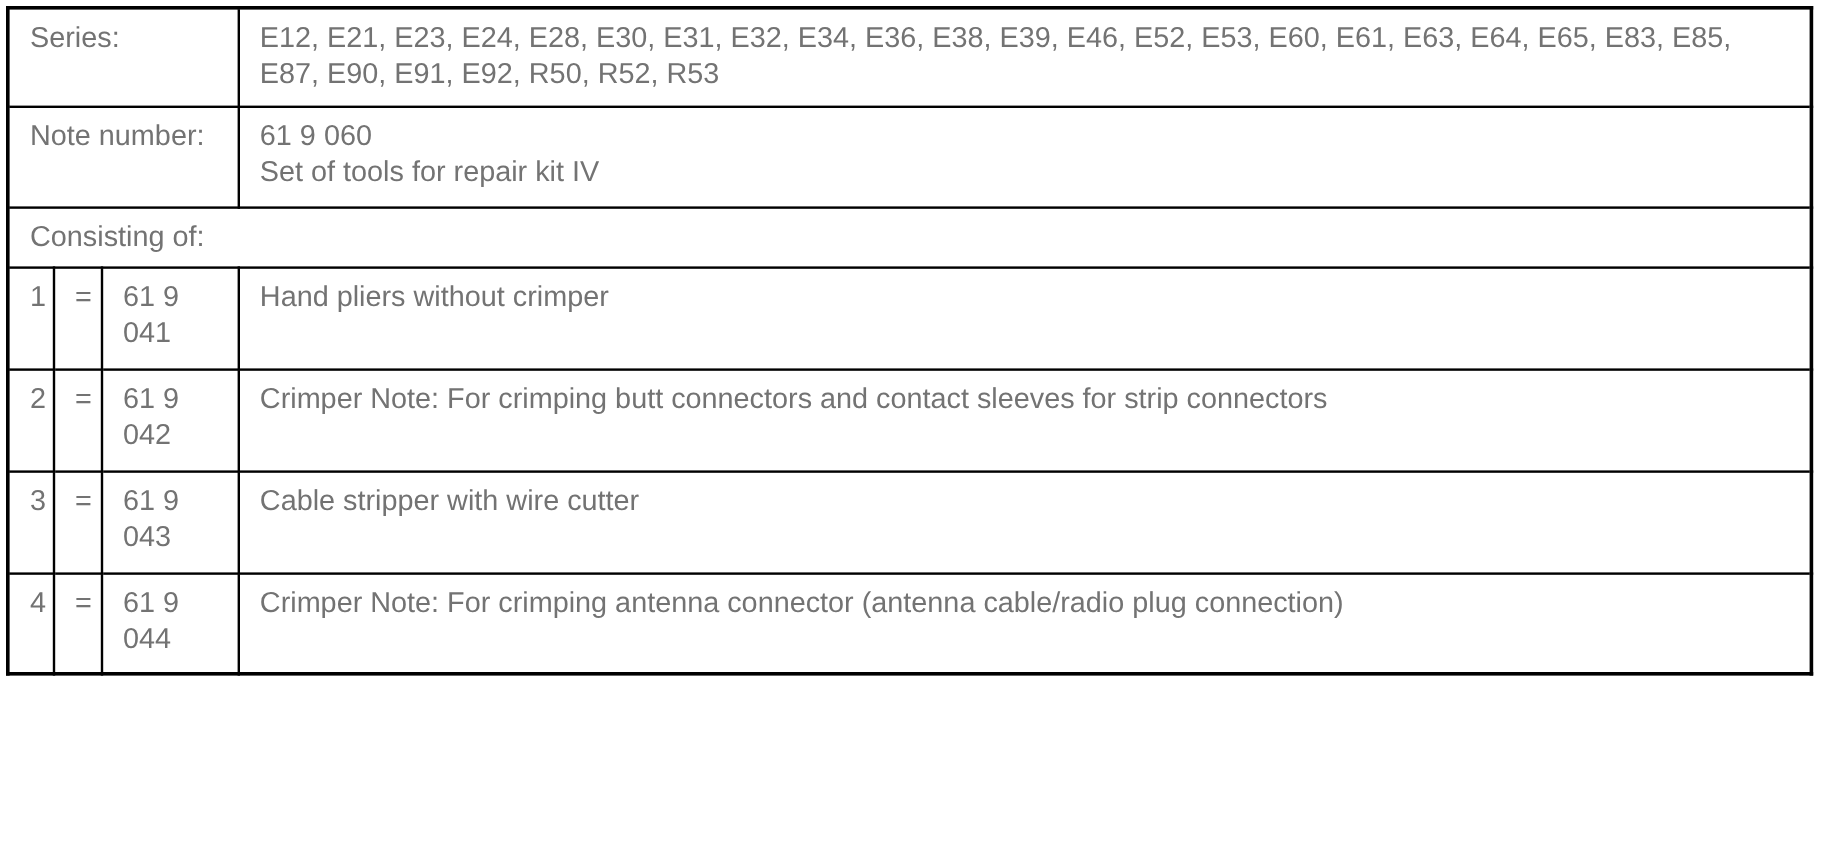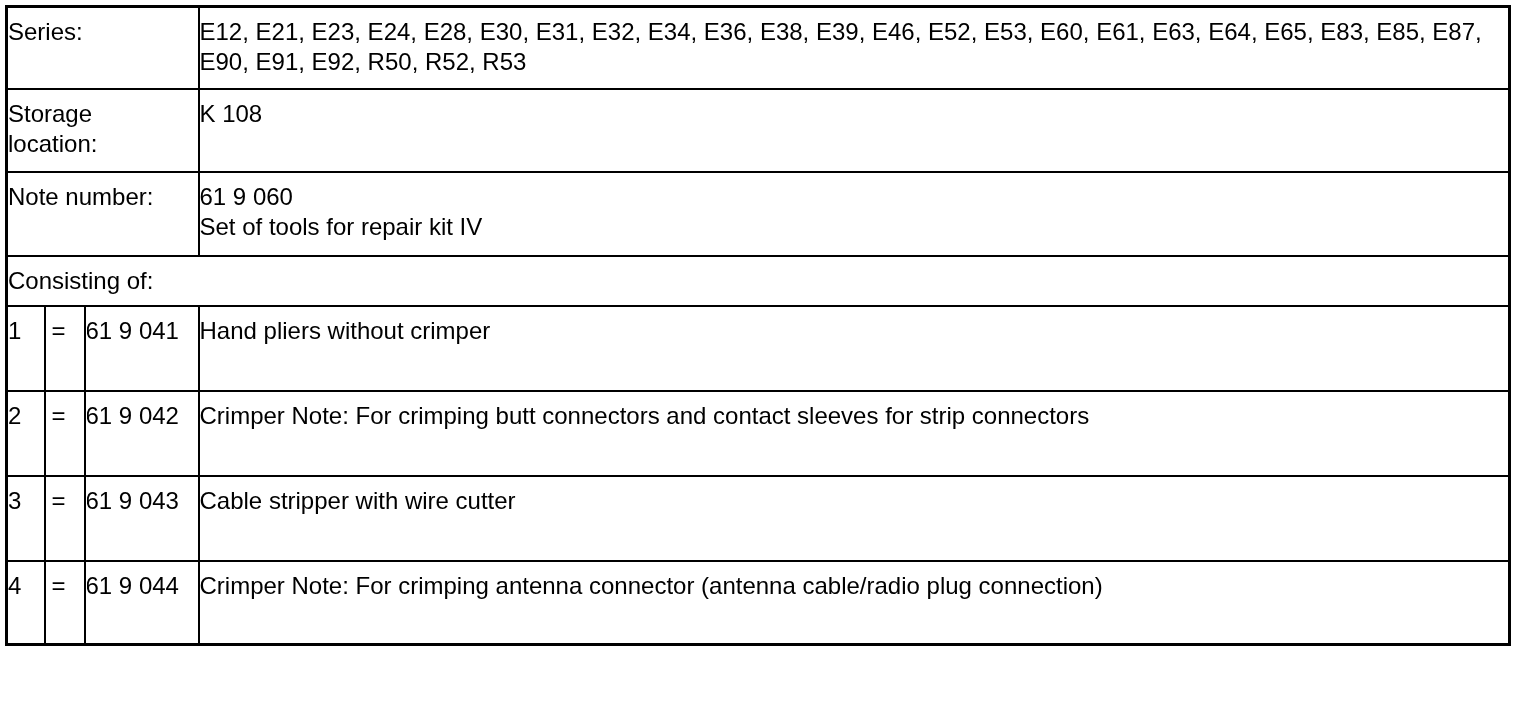--- a/index.html
+++ b/index.html
@@ -15,24 +15,24 @@
     left: 5px;
     top: 5px;
     width: 1506px;
     border-collapse: collapse;
     table-layout: fixed;
     border: 3px solid #000000;
   }
   table.spec td {
     border: 2px solid #000000;
     vertical-align: top;
-    color: #000000;
+    color: #737373;
     font-size: 24px;
     line-height: 30px;
-    padding: 9px 12px 6px 0;
+    padding: 9px 12px 6px 17px;
     white-space: pre-line;
     overflow: hidden;
   }
   
   tr.h-series     { height: 82px; }
   tr.h-storage    { height: 83px; }
   tr.h-si         { height: 54px; }
   tr.h-order      { height: 84px; }
   tr.h-consisting { height: 50px; }
   tr.h-item       { height: 85px; }
@@ -54,24 +54,20 @@
     <colgroup>
       <col style="width:38px">
       <col style="width:40px">
       <col style="width:114px">
       <col>
     </colgroup>
     <tbody>
       <tr class="h-series">
         <td colspan="3" class="label-cell">Series:</td>
         <td class="value-cell">E12, E21, E23, E24, E28, E30, E31, E32, E34, E36, E38, E39, E46, E52, E53, E60, E61, E63, E64, E65, E83, E85, E87, E90, E91, E92, R50, R52, R53</td>
-      </tr>
-      <tr class="h-storage">
-        <td colspan="3" class="label-cell">Storage location:</td>
-        <td class="value-cell">K 108</td>
       </tr>
       <tr class="h-order">
         <td colspan="3" class="label-cell">Note number:</td>
         <td class="value-cell">61 9 060
 Set of tools for repair kit IV</td>
       </tr>
       <tr class="h-consisting">
         <td colspan="4" class="header-cell">Consisting of:</td>
       </tr>
 

